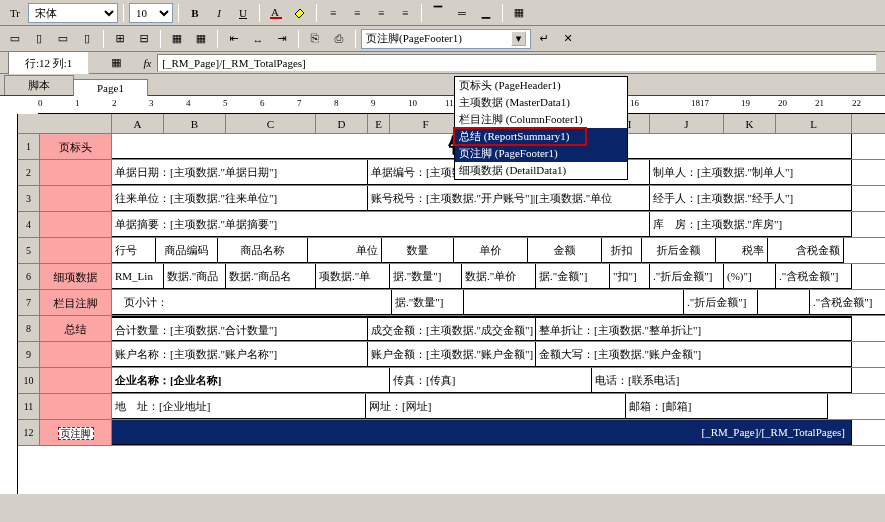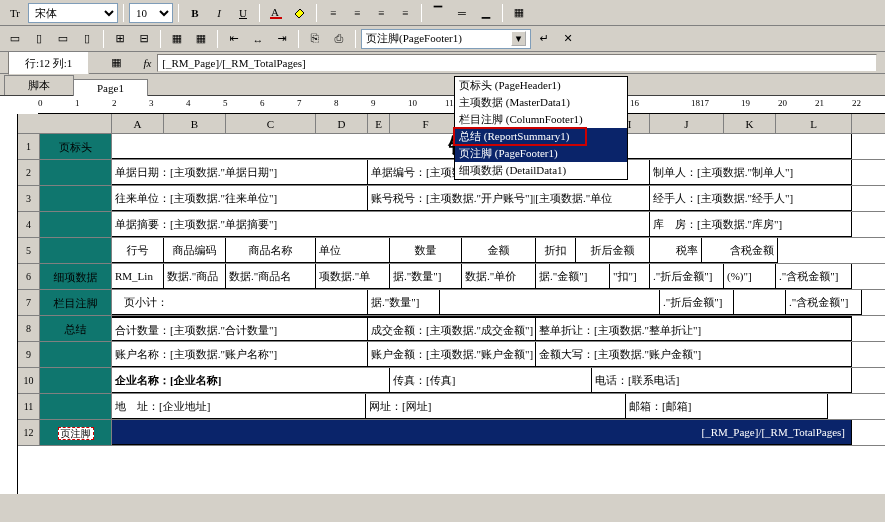--- a/index.html
+++ b/index.html
@@ -27,21 +27,21 @@
 
 .design-area { display: flex; height: 380px; background: #969696; overflow: auto; }
 .ruler-v { width: 18px; background: #fff; border-right: 1px solid #000; flex-shrink: 0; }
 
 .grid-surface { flex: 1; background: #fff; position: relative; }
 .col-headers { display: flex; height: 20px; background: #d4d0c8; border-bottom: 1px solid #808080; }
 .col-headers .ch { border-right: 1px solid #808080; text-align: center; line-height: 20px; font-size: 11px; }
 .row { display: flex; height: 26px; border-bottom: 1px solid #808080; }
 .row-head { width: 94px; flex-shrink: 0; display: flex; }
 .row-num { width: 22px; background: #d4d0c8; border-right: 1px solid #808080; text-align: center; line-height: 26px; font-size: 10px; }
-.band-name { width: 72px; background: #0f766e; border-right: 1px solid #808080; text-align: center; line-height: 26px; font-size: 11px; }
+.band-name { width: 72px; background: #fca5a5; border-right: 1px solid #808080; text-align: center; line-height: 26px; font-size: 11px; }
 .row-cells { display: flex; flex: 1; }
 .cell { border-right: 1px solid #000; border-bottom: 1px solid #000; padding: 2px 3px; line-height: 20px; font-size: 11px; overflow: hidden; white-space: nowrap; background: #fff; }
 .cell.thick-t { border-top: 2px solid #000; }
 
 .dropdown-wrap { position: absolute; top: 28px; left: 454px; z-index: 100; }
 .dropdown-list { position: absolute; top: 26px; left: 0; width: 174px; background: #fff; border: 1px solid #000; z-index: 101; }
 .dropdown-list .opt { padding: 1px 4px; font-size: 11px; cursor: pointer; }
 .dropdown-list .opt.hl { background: #0a246a; color: #fff; }
 .dropdown-list .opt.boxed { position: relative; }
 .dropdown-list .opt.boxed::before { content: ''; position: absolute; left: -2px; top: -1px; right: 40px; bottom: -1px; border: 2px solid #c00; pointer-events: none; }
@@ -236,25 +236,26 @@
           <div class="cell" style="width: 538px;">单据摘要：[主项数据."单据摘要"]</div>
           <div class="cell" style="width: 202px;">库　房：[主项数据."库房"]</div>
         </div>
       </div>
       <div class="row">
         <div class="row-head">
           <div class="row-num">5</div>
           <div class="band-name"></div>
         </div>
         <div class="row-cells">
-          <div class="cell" style="width: 52px; text-align: center;">行号</div>
+          <div class="cell" style="width: 44px; text-align: left;">行号</div>
           <div class="cell" style="width: 62px; text-align: center;">商品编码</div>
           <div class="cell" style="width: 90px; text-align: center;">商品名称</div>
-          <div class="cell" style="width: 74px; text-align: left;">单位</div>
+          <div class="cell" style="width: 74px; text-align: right;">单位</div>
           <div class="cell" style="width: 72px; text-align: center;">数量</div>
+          <div class="cell" style="width: 74px; text-align: center;">单价</div>
           <div class="cell" style="width: 74px; text-align: center;">金额</div>
           <div class="cell" style="width: 40px; text-align: center;">折扣</div>
           <div class="cell" style="width: 74px; text-align: center;">折后金额</div>
           <div class="cell" style="width: 52px; text-align: right;">税率</div>
           <div class="cell" style="width: 76px; text-align: right;">含税金额</div>
         </div>
       </div>
       <div class="row">
         <div class="row-head">
           <div class="row-num">6</div>
@@ -273,21 +274,21 @@
           <div class="cell" style="width: 52px;">(%)"]</div>
           <div class="cell" style="width: 76px;">."含税金额"]</div>
         </div>
       </div>
       <div class="row">
         <div class="row-head">
           <div class="row-num">7</div>
           <div class="band-name">栏目注脚</div>
         </div>
         <div class="row-cells">
-          <div class="cell" style="width: 256px; padding-left: 12px;">页小计：</div>
+          <div class="cell" style="width: 280px; padding-left: 12px;">页小计：</div>
           <div class="cell" style="width: 72px;">据."数量"]</div>
           <div class="cell" style="width: 220px;"></div>
           <div class="cell" style="width: 74px;">."折后金额"]</div>
           <div class="cell" style="width: 52px;"></div>
           <div class="cell" style="width: 76px;">."含税金额"]</div>
         </div>
       </div>
       <div class="row">
         <div class="row-head">
           <div class="row-num">8</div>

